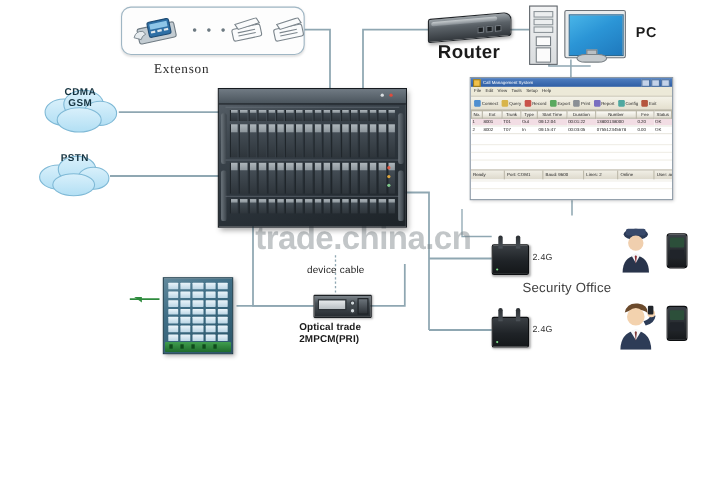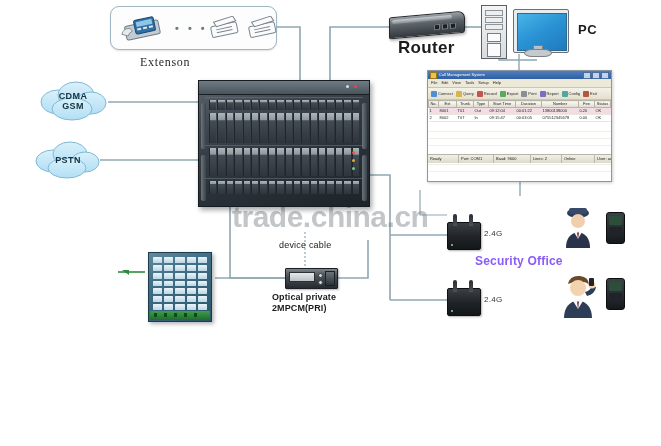--- a/index.html
+++ b/index.html
@@ -31,21 +31,21 @@
     left: 0; top: 0;
     width: 100%; height: 100%;
   }
   .cloud-text {
     position: absolute;
     left: 0; top: 0;
     width: 100%; height: 100%;
     display: flex;
     flex-direction: column;
     align-items: center;
-    justify-content: center;
+    justify-content: flex-start;
     font-size: 9px;
     font-weight: bold;
     color: #14323f;
     letter-spacing: .4px;
     text-align: center;
     line-height: 1.15;
   }
 
   
   .ext-box {
@@ -434,22 +434,22 @@
   }
   .ap-rate {
     position: absolute;
     font-size: 8px;
     color: #333;
     letter-spacing: .3px;
   }
   .site-label {
     position: absolute;
     font-size: 12px;
-    font-weight: bold;
-    color: #8b5cf6;
+    font-weight: normal;
+    color: #404040;
     line-height: 1.2;
     letter-spacing: .2px;
     text-align: center;
   }
 
   
   .person { position: absolute; }
   .handset {
     position: absolute;
     background: linear-gradient(180deg,#3b4147,#16191c);
@@ -895,21 +895,21 @@
 
   <div class="coax-label" style="left:279px; top:240px;">device cable</div>
 
   <div class="optdev" style="left:285px; top:268px; width:51px; height:19px;">
     <div class="optdev-face"></div>
     <div class="optdev-end"></div>
     <div class="optdev-led" style="right:14px; top:4px;"></div>
     <div class="optdev-led" style="right:14px; top:11px;"></div>
   </div>
   <div class="cap-label" style="left:272px; top:292px;">
-    <span>Optical private</span><br>
+    <span>Optical trade</span><br>
     <span>2MPCM(PRI)</span>
   </div>
 
   <div class="ap" style="left:447px; top:222px; width:32px; height:26px;">
     <div class="ap-ant" style="left:5px; height:12px;"></div>
     <div class="ap-ant" style="left:21px; height:12px;"></div>
     <div class="ap-led"></div>
   </div>
   <div class="ap-rate" style="left:484px; top:229px;">2.4G</div>
 

